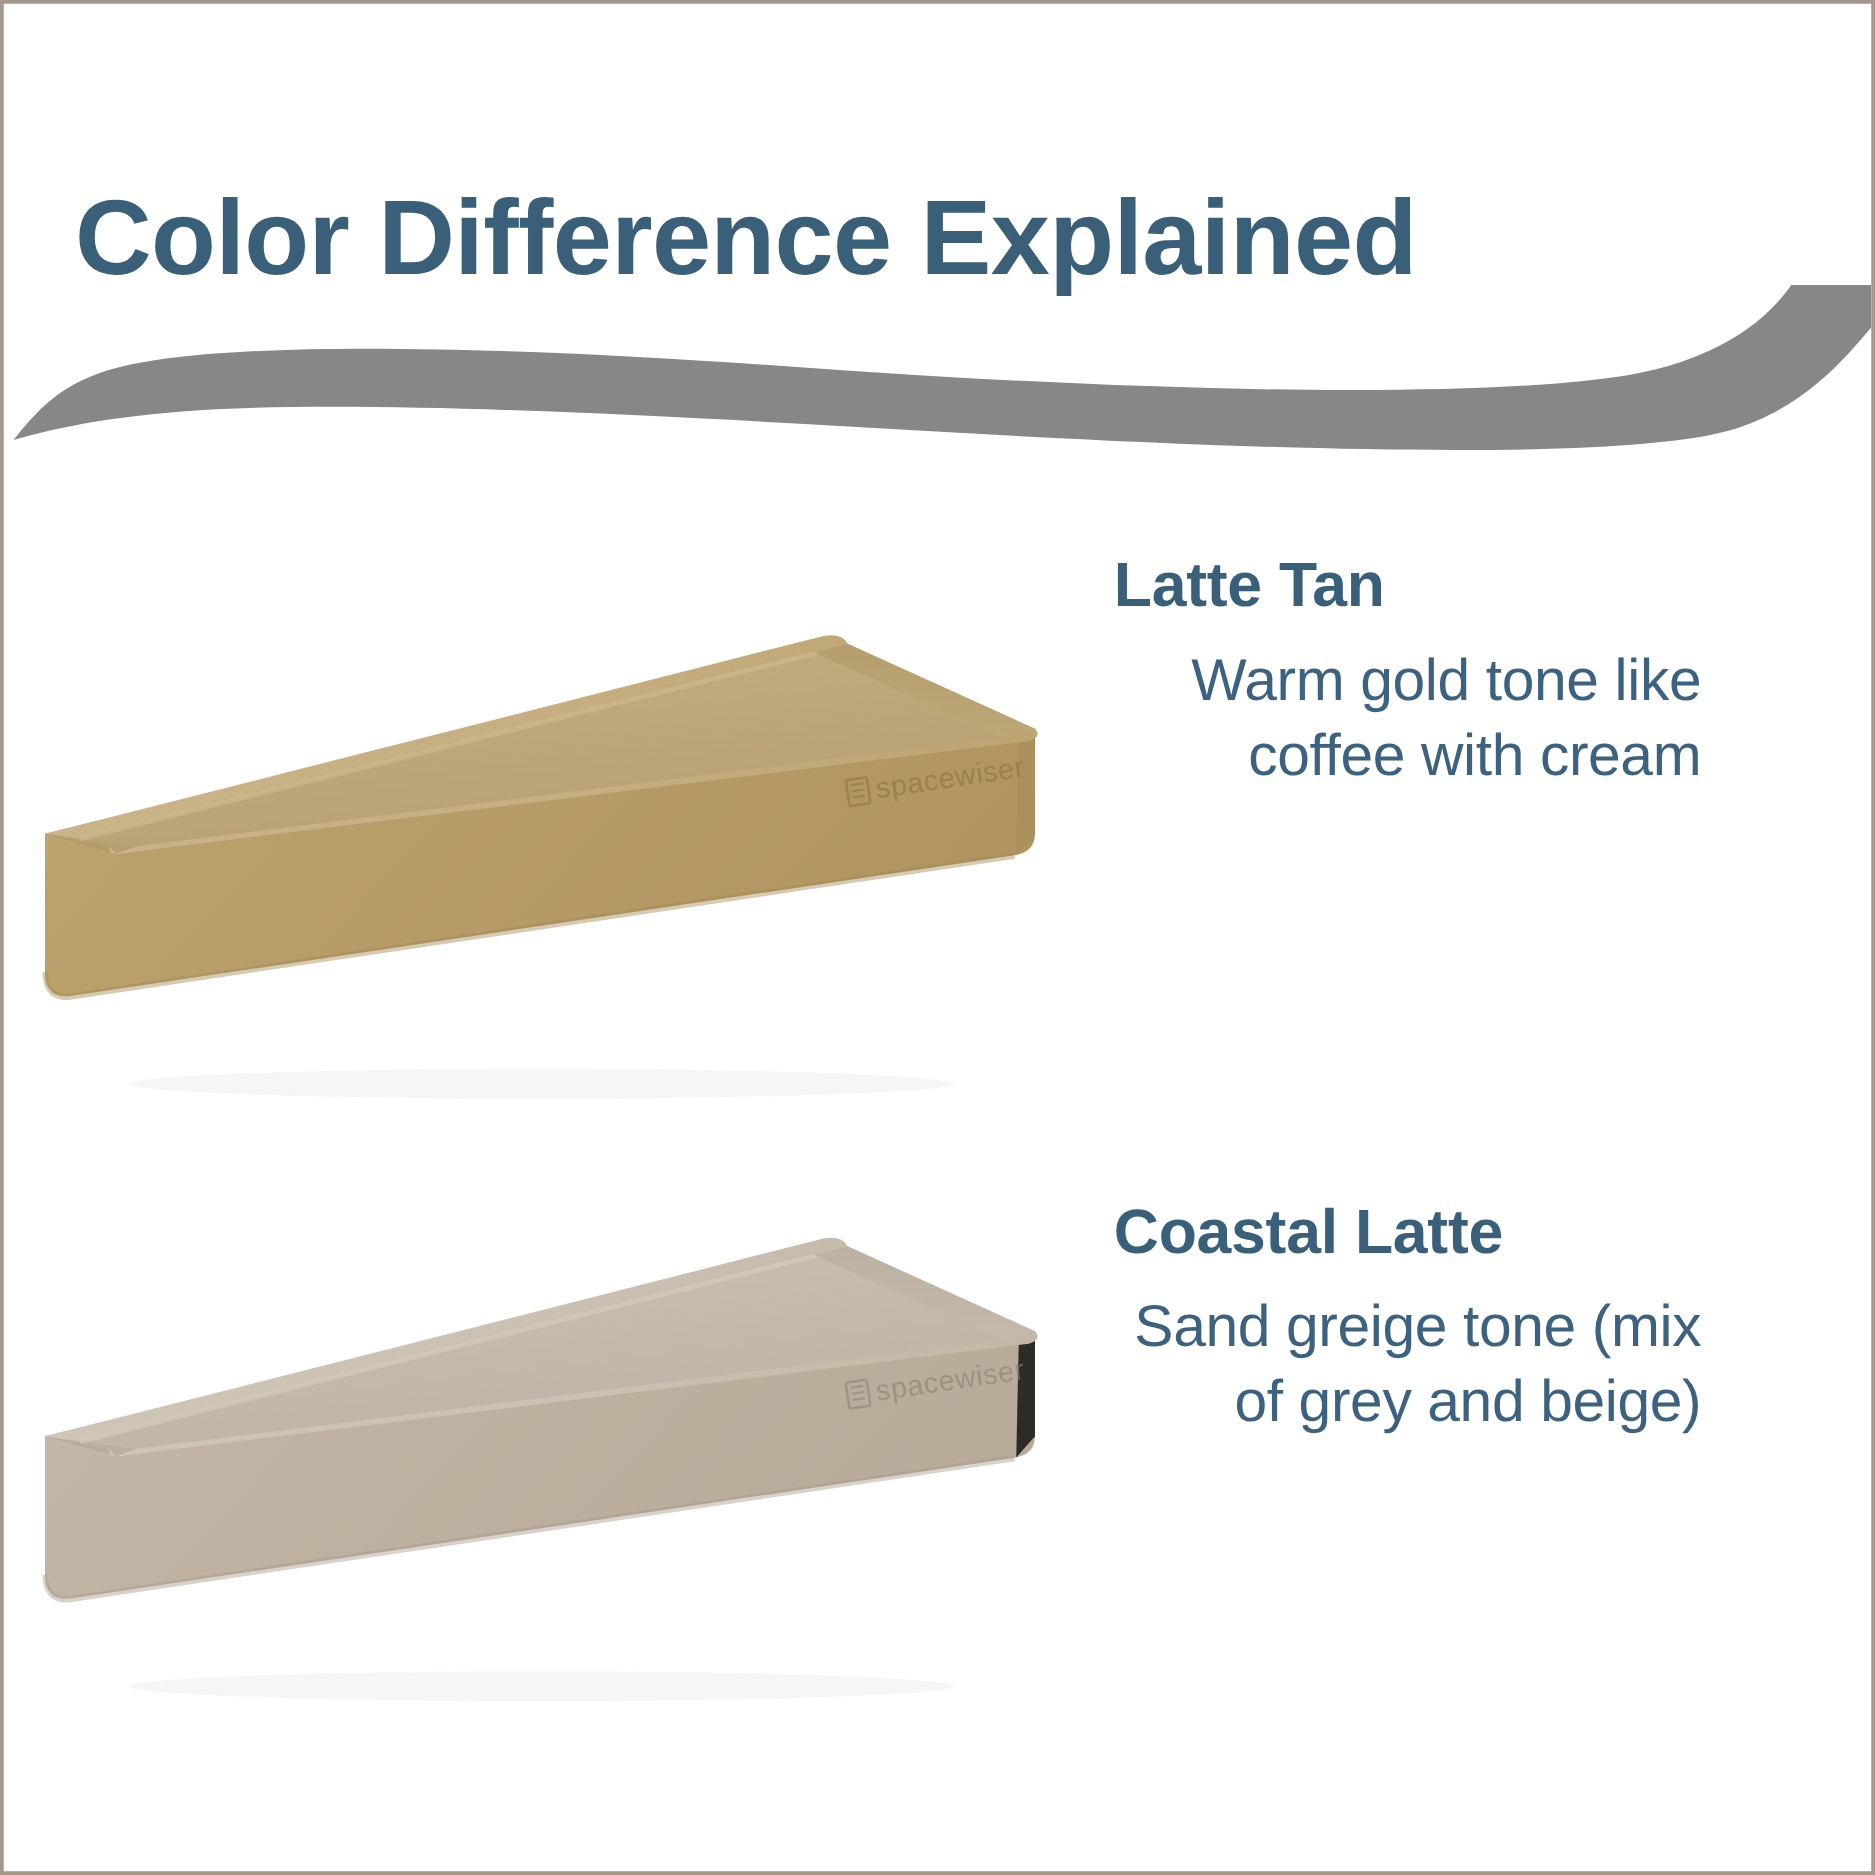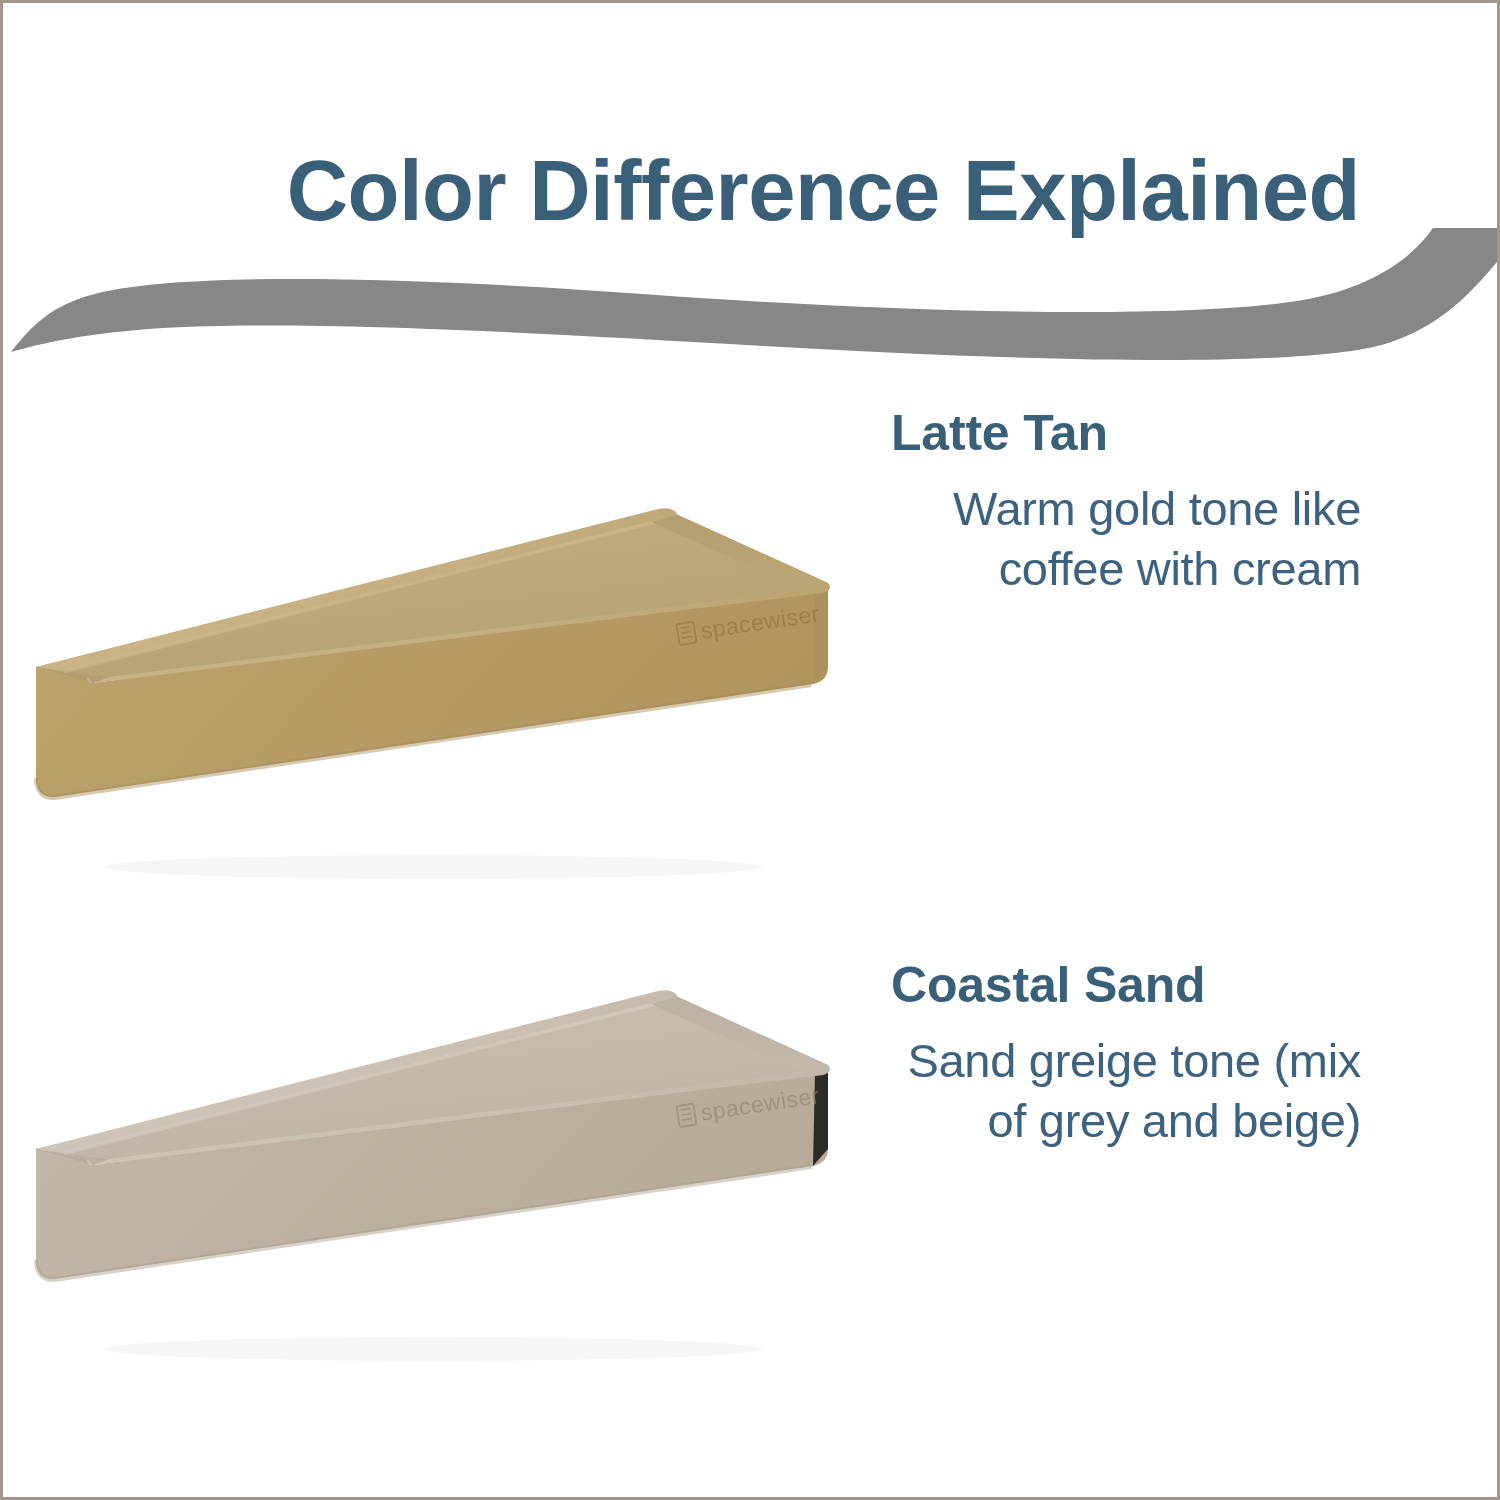--- a/index.html
+++ b/index.html
@@ -42,21 +42,21 @@
     height: 150px;
     pointer-events: none;
   }
 
   
   .info-block {
     position: absolute;
     left: 888px;
     width: 470px;
   }
-  #block-latte { top: 403px; }
+  #block-latte { top: 438px; }
   #block-coastal { top: 955px; }
 
   .info-heading {
     font-size: 50px;
     font-weight: bold;
     color: #3a5f79;
     line-height: 1.1;
     margin: 0 0 18px 0;
     letter-spacing: -0.2px;
   }
@@ -88,21 +88,21 @@
     font-size: 23px;
     letter-spacing: 0.5px;
     font-weight: 500;
   }
 </style>
 </head>
 <body>
 
 <div id="page" style="background: rgb(255, 255, 255); border-color: rgb(163, 150, 138);">
 
-  <h1 id="title" style="color: rgb(58, 95, 121); text-align: right;">Color Difference Explained</h1>
+  <h1 id="title" style="color: rgb(58, 95, 121);">Color Difference Explained</h1>
 
   <svg id="divider" viewBox="0 0 1494 150" preserveAspectRatio="none">
     <path id="swoosh-path" d="M8,124
              C 30,96 52,72 110,62
              C 210,44 420,50 640,66
              C 900,85 1180,92 1300,72
              C 1380,58 1420,20 1436,-10
              L 1494,-10
              L 1494,34
              C 1470,62 1440,98 1382,116
@@ -258,17 +258,17 @@
       </g>
     </svg>
   </div>
 
   <div class="info-block" id="block-latte">
     <div class="info-heading" style="color: rgb(58, 95, 121);">Latte Tan</div>
     <div class="info-desc">Warm gold tone like coffee with cream</div>
   </div>
 
   <div class="info-block" id="block-coastal">
-    <div class="info-heading" style="color: rgb(58, 95, 121);">Coastal Sand</div>
+    <div class="info-heading" style="color: rgb(58, 95, 121);">Coastal Latte</div>
     <div class="info-desc">Sand greige tone (mix of grey and beige)</div>
   </div>
 
 </div>
 
 </body></html>

